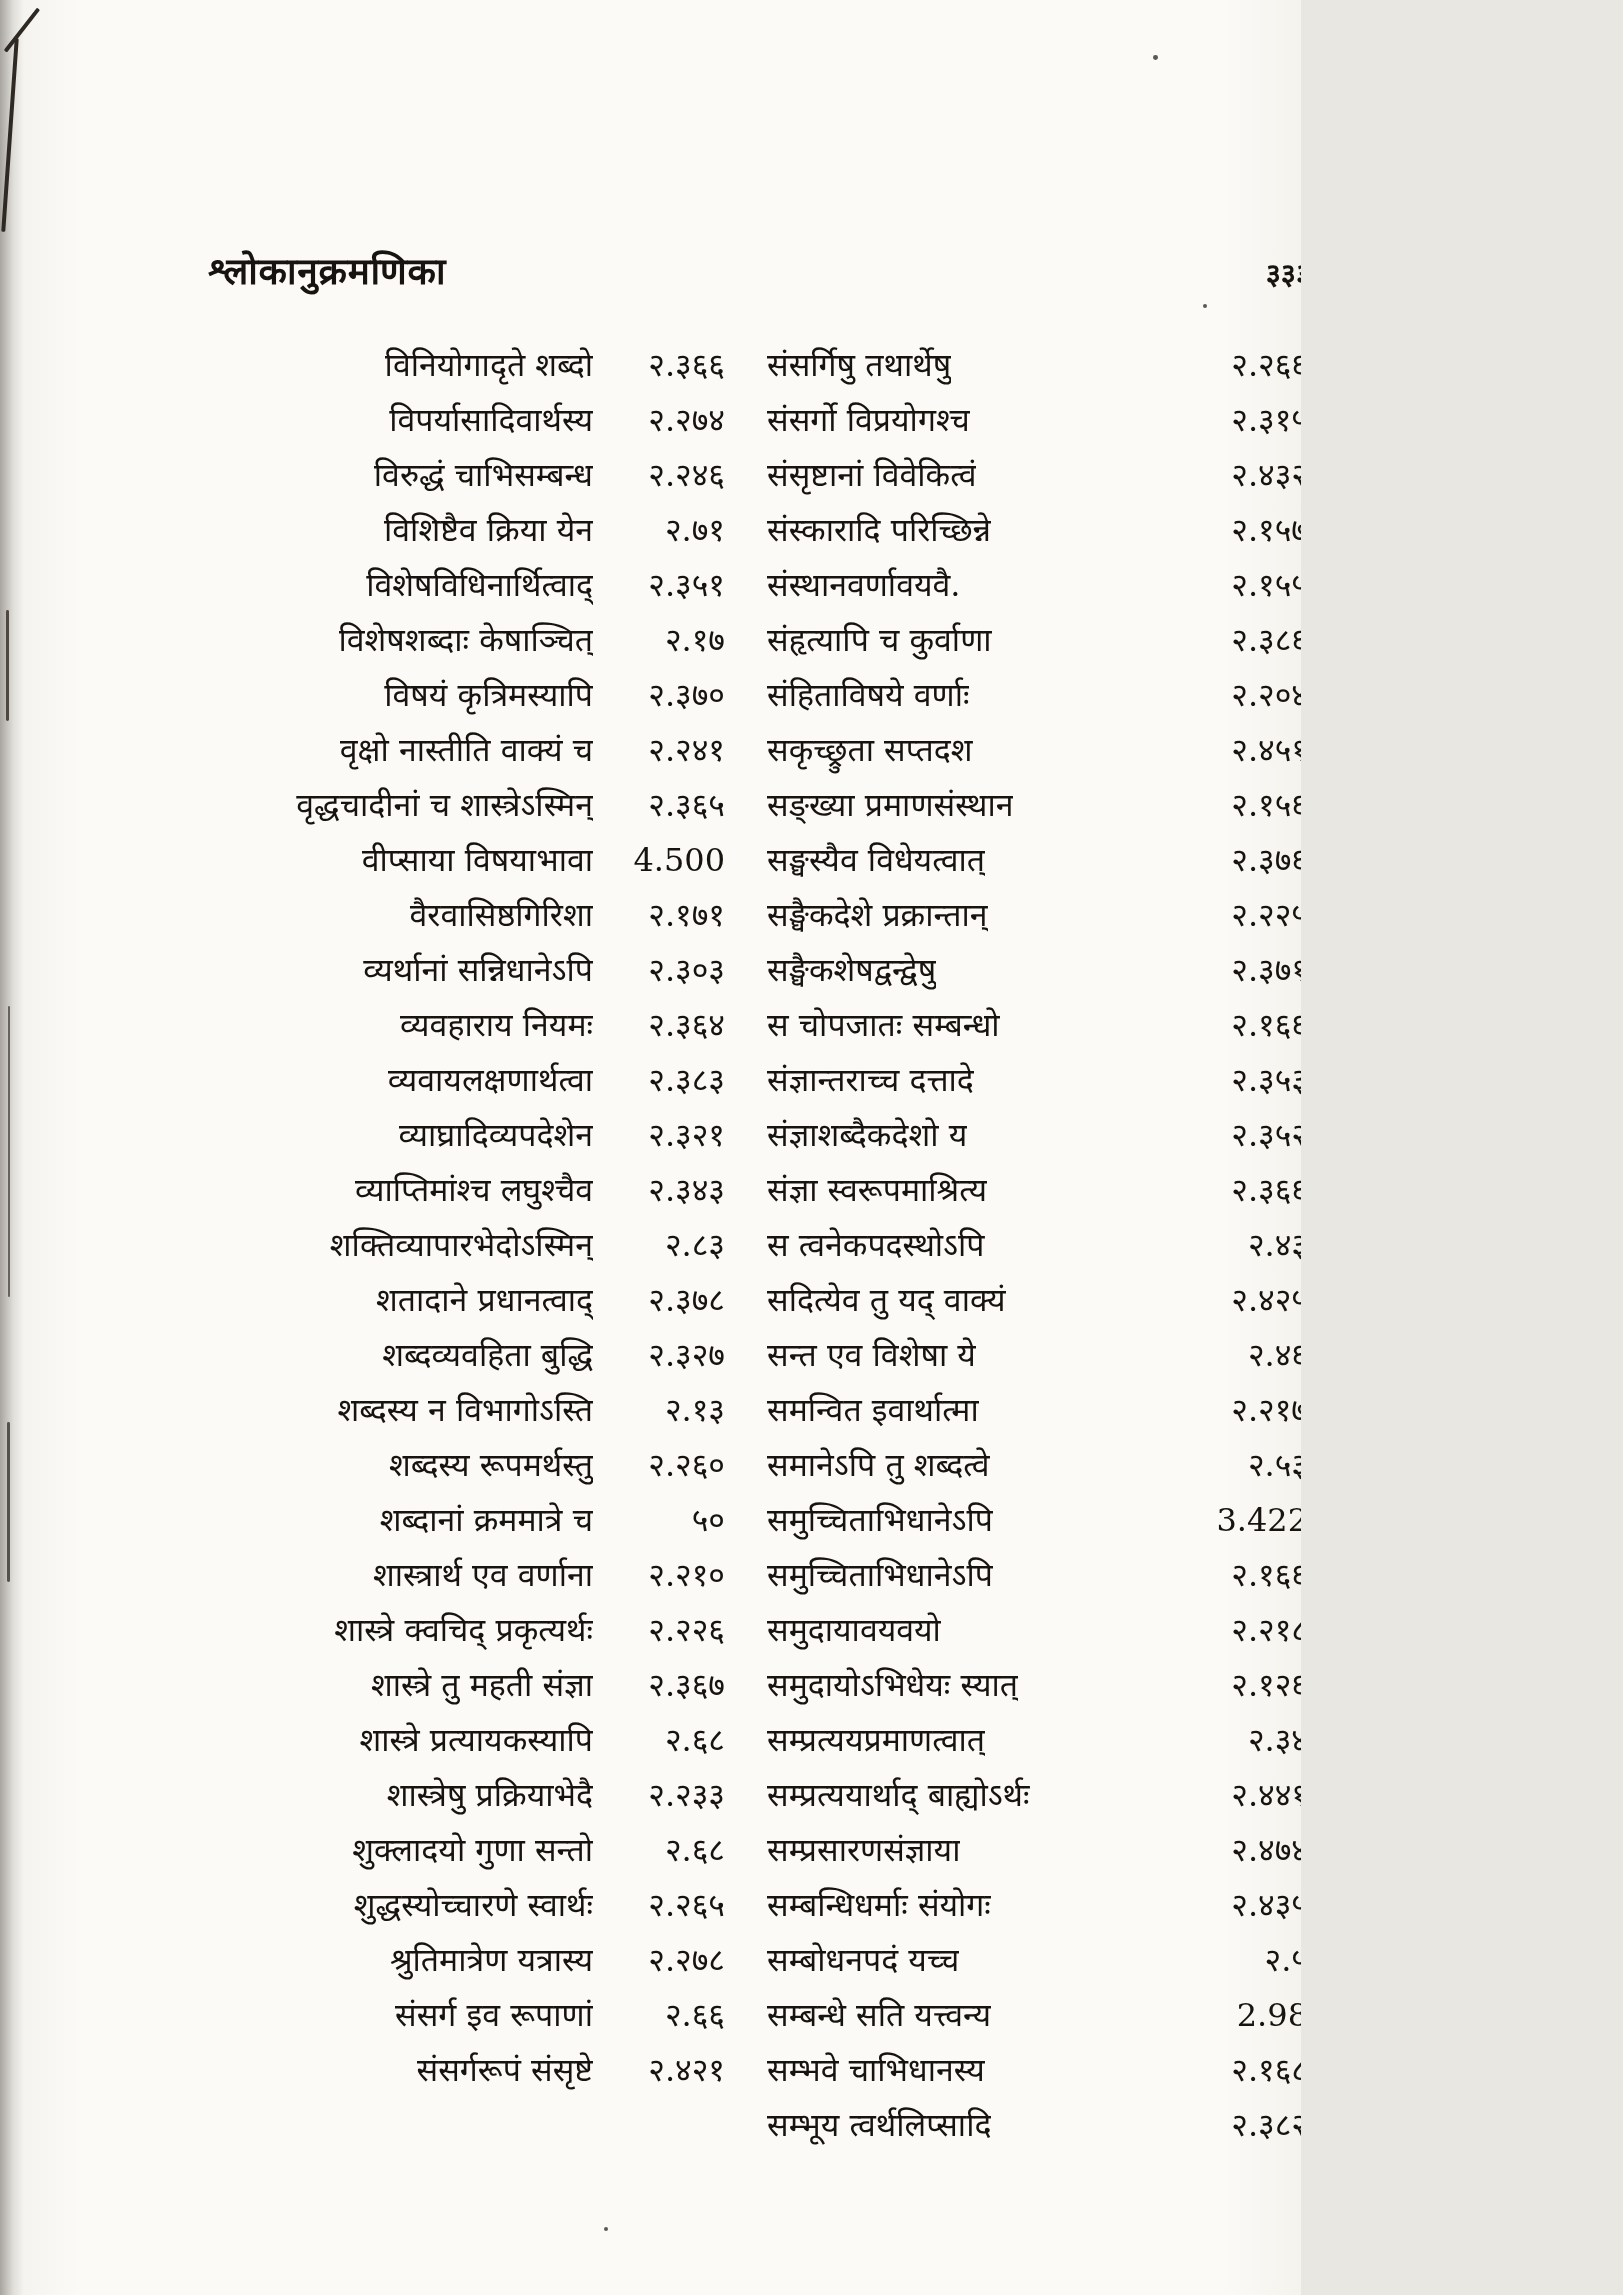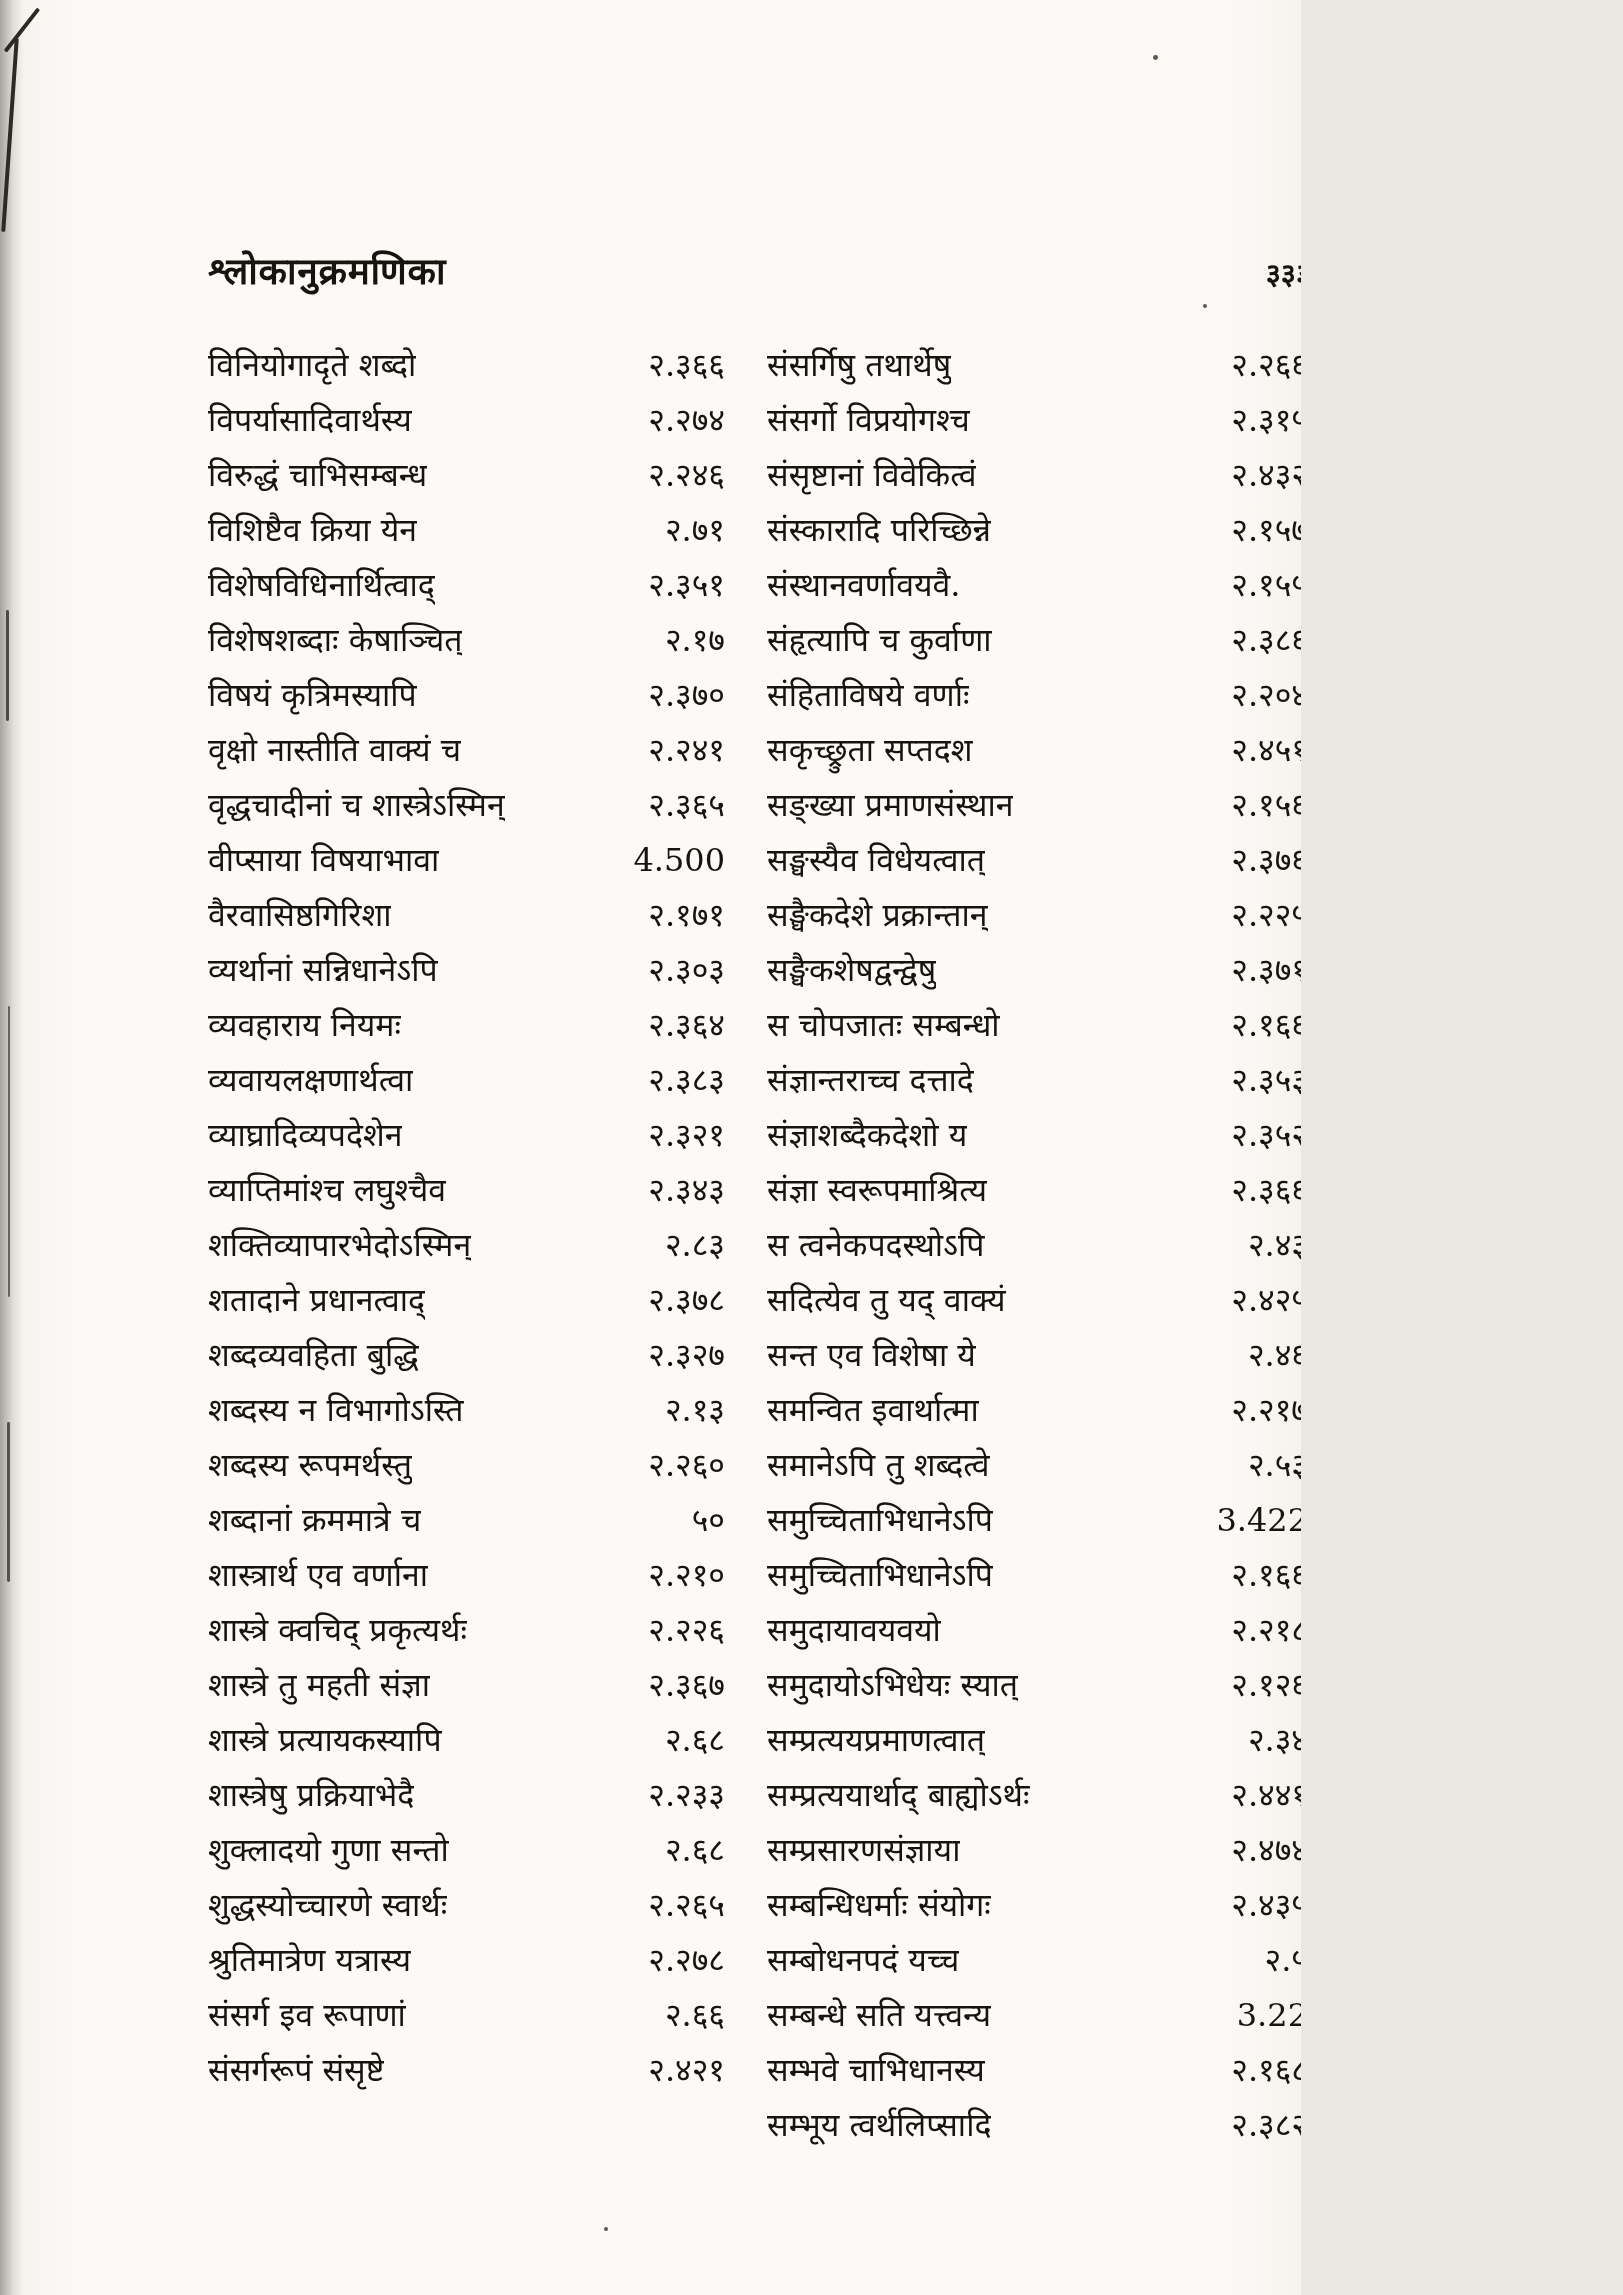--- a/index.html
+++ b/index.html
@@ -55,21 +55,21 @@
   }
 
   .content {
     position: absolute;
     top: 338px;
     left: 208px;
     display: flex;
     gap: 42px;
   }
   .col { display: flex; flex-direction: column; }
-  .col.left  { width: 517px; }
+  .col.left  { width: 517px; align-items: flex-end; }
   .col.right { width: 541px; }
   .row {
     display: flex;
     justify-content: space-between;
     align-items: baseline;
     height: 55px;
     line-height: 55px;
     white-space: nowrap;
   }
   .entry-text {
@@ -415,21 +415,21 @@
     <span class="entry-ref">२.४३५</span>
   </div>
 
   <div class="row">
     <span class="entry-text">सम्बोधनपदं यच्च</span>
     <span class="entry-ref">२.५</span>
   </div>
 
   <div class="row">
     <span class="entry-text">सम्बन्धे सति यत्त्वन्य</span>
-    <span class="entry-ref">3.22</span>
+    <span class="entry-ref">2.98</span>
   </div>
 
   <div class="row">
     <span class="entry-text">सम्भवे चाभिधानस्य</span>
     <span class="entry-ref">२.१६८</span>
   </div>
 
   <div class="row">
     <span class="entry-text">सम्भूय त्वर्थलिप्सादि</span>
     <span class="entry-ref">२.३८२</span>

